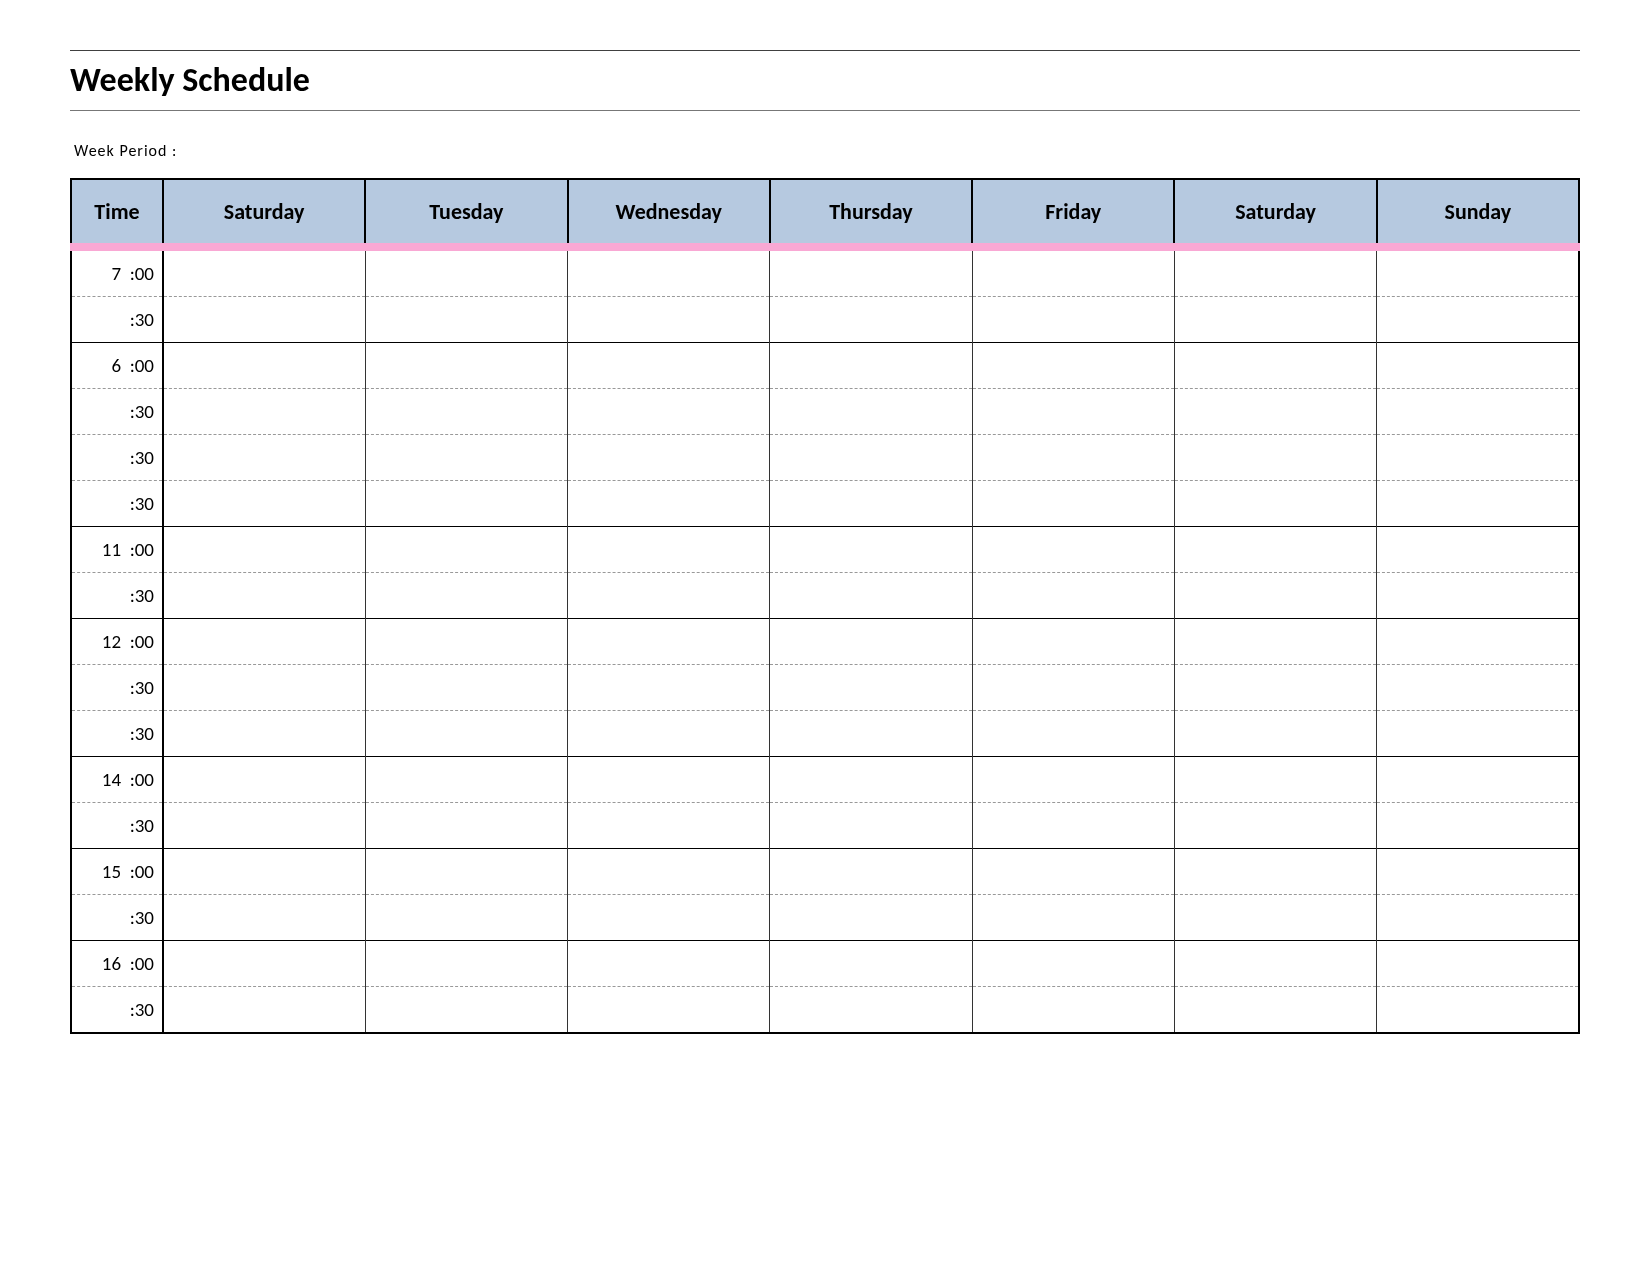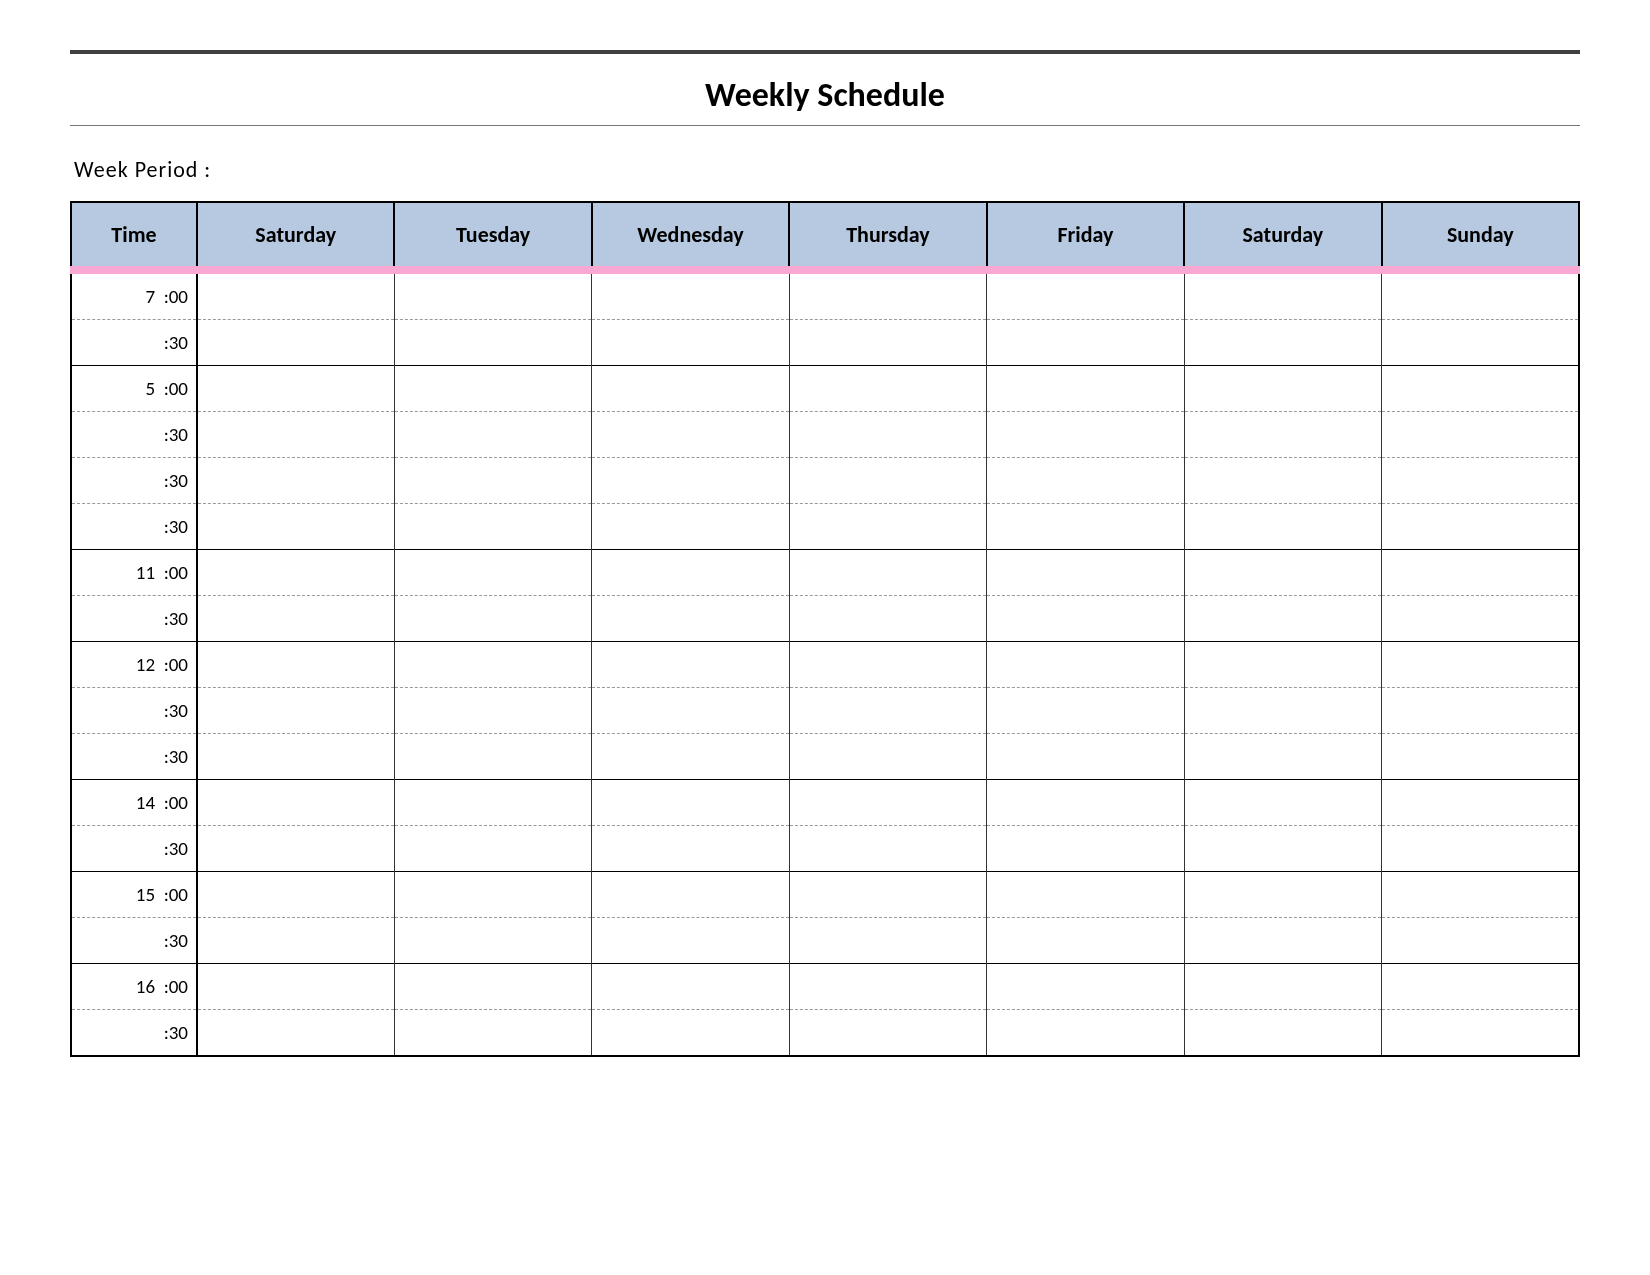--- a/index.html
+++ b/index.html
@@ -8,45 +8,44 @@
     width: 1650px;
     height: 1275px;
     background: #ffffff;
     font-family: "Calibri", "Segoe UI", Arial, sans-serif;
     color: #000;
   }
   .page {
     padding: 50px 70px;
   }
   .title-block {
-    border-top: 4px solid #404040;
+    border-top: 1px solid #404040;
     border-bottom: 1px solid #777;
-    text-align: center;
-    padding: 20px 0 10px 0;
+    padding: 8px 0 10px 0;
   }
   .title-block h1 {
     margin: 0;
     font-size: 34px;
     font-weight: 700;
   }
   .week-period {
-    font-size: 22px;
+    font-size: 16px;
     margin: 30px 0 18px 4px;
     letter-spacing: 1px;
   }
   table.schedule {
     border-collapse: collapse;
     width: 100%;
     table-layout: fixed;
   }
   table.schedule th {
     background: #b6c9e0;
     font-weight: 700;
     font-size: 22px;
-    padding: 18px 17px;
+    padding: 18px 0;
     border: 2px solid #000;
   }
   table.schedule th.time-col {
     width: 90px;
   }
   table.schedule td {
     height: 45px;
     font-size: 19px;
     text-align: right;
     padding: 0 8px 0 0;
@@ -125,21 +124,21 @@
           <td class="timecell">:30</td>
           <td class="daycell first"></td>
           <td class="daycell"></td>
           <td class="daycell"></td>
           <td class="daycell"></td>
           <td class="daycell"></td>
           <td class="daycell"></td>
           <td class="daycell last"></td>
         </tr>
         <tr class="hour-row">
-          <td class="timecell">5  :00</td>
+          <td class="timecell">6  :00</td>
           <td class="daycell first"></td>
           <td class="daycell"></td>
           <td class="daycell"></td>
           <td class="daycell"></td>
           <td class="daycell"></td>
           <td class="daycell"></td>
           <td class="daycell last"></td>
         </tr>
         <tr class="half-row">
           <td class="timecell">:30</td>

